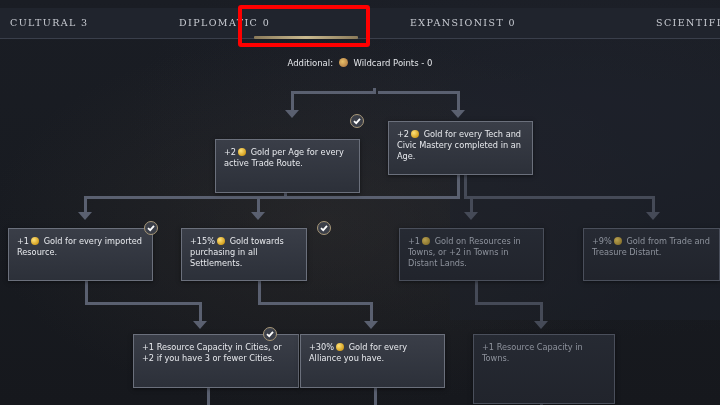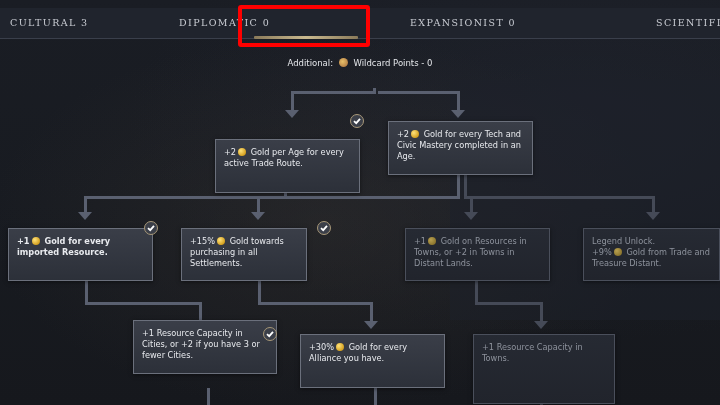--- a/index.html
+++ b/index.html
@@ -153,52 +153,51 @@
   <svg width="10" height="10" viewBox="0 0 10 10">
       <path d="M2 5.2 L4.2 7.2 L8 2.8" stroke="#fff" stroke-width="1.8" fill="none"></path>
     </svg>
 </div>
 
 <div class="card" style="left:388px;top:121px;width:145px;height:54px;">
   <span>+2</span><span class="gold"></span>
   <span>Gold for every Tech and Civic Mastery completed in an Age.</span>
 </div>
 
-<div class="card" style="left:8px;top:228px;width:145px;height:53px;font-weight:bold;">
+<div class="card" style="left:8px;top:228px;width:145px;height:53px;">
   <span>+1</span><span class="gold"></span>
   <span>Gold for every imported Resource.</span>
 </div>
 <div class="check" style="left:144px;top:221px;">
   <svg width="10" height="10" viewBox="0 0 10 10">
       <path d="M2 5.2 L4.2 7.2 L8 2.8" stroke="#fff" stroke-width="1.8" fill="none"></path>
     </svg>
 </div>
 
 <div class="card" style="left:181px;top:228px;width:126px;height:53px;">
   <span>+15%</span><span class="gold"></span>
   <span>Gold towards purchasing in all Settlements.</span>
 </div>
 <div class="check" style="left:317px;top:221px;">
   <svg width="10" height="10" viewBox="0 0 10 10">
       <path d="M2 5.2 L4.2 7.2 L8 2.8" stroke="#fff" stroke-width="1.8" fill="none"></path>
     </svg>
 </div>
 
-<div class="card locked" style="left:399px;top:228px;width:145px;height:53px;margin-left:6px;">
+<div class="card locked" style="left:399px;top:228px;width:145px;height:53px;">
   <span>+1</span><span class="gold"></span>
   <span>Gold on Resources in Towns, or +2 in Towns in Distant Lands.</span>
 </div>
 
 <div class="card locked" style="left:583px;top:228px;width:137px;height:53px;">
-  <div>Legend Unlock.</div>
   <span>+9%</span><span class="gold"></span>
   <span>Gold from Trade and Treasure Distant.</span>
 </div>
 
-<div class="card" style="left:133px;top:320px;width:144px;height:54px;">
+<div class="card" style="left:133px;top:334px;width:166px;height:54px;">
   <span>+1 Resource Capacity in Cities, or +2 if you have 3 or fewer Cities.</span>
 </div>
 <div class="check" style="left:263px;top:327px;">
   <svg width="10" height="10" viewBox="0 0 10 10">
       <path d="M2 5.2 L4.2 7.2 L8 2.8" stroke="#fff" stroke-width="1.8" fill="none"></path>
     </svg>
 </div>
 
 <div class="card" style="left:300px;top:334px;width:145px;height:54px;">
   <span>+30%</span><span class="gold"></span>

